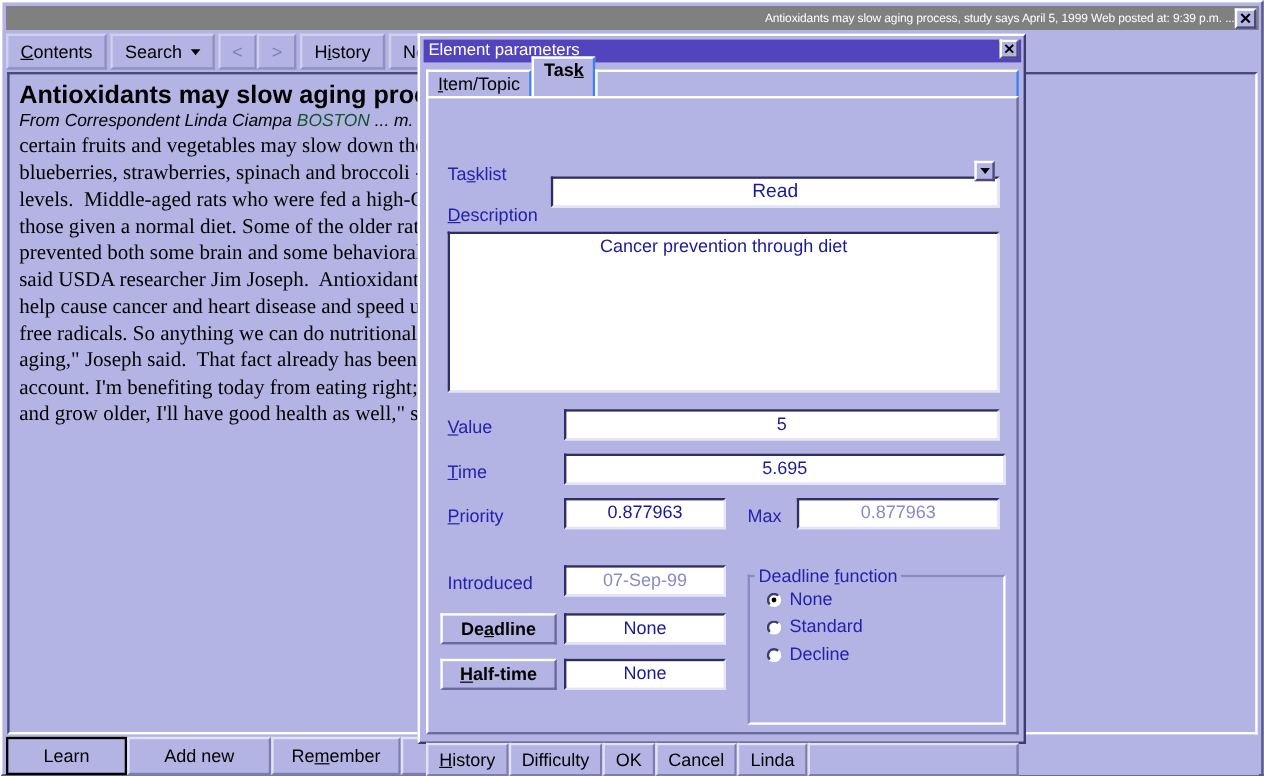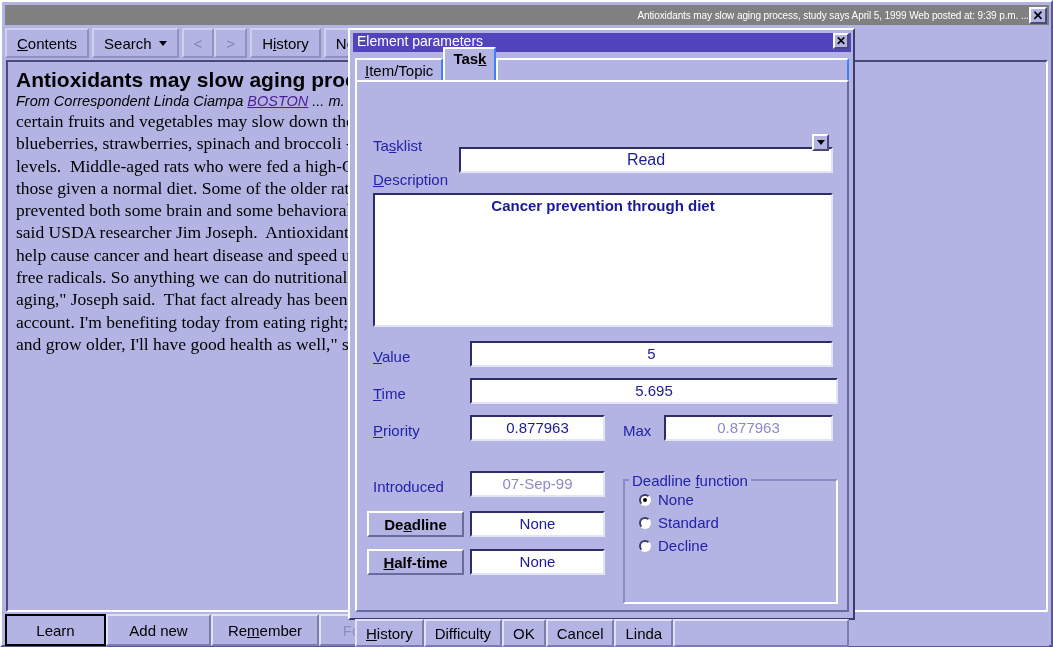--- a/index.html
+++ b/index.html
@@ -45,21 +45,21 @@
   
   #article-pane{position:absolute;left:4px;top:58px;width:1042px;height:552px;
     background:#b4b4e4;box-sizing:border-box;
     border-top:2px solid #4a4a7a;border-left:2px solid #4a4a7a;
     border-right:2px solid #ffffff;border-bottom:2px solid #ffffff;
     overflow:hidden;padding:4px 6px 0 8px;}
   #article-h1{font-family:"Liberation Sans", sans-serif;font-size:21px;
     font-weight:bold;color:#000;white-space:nowrap;margin:2px 0 0 0;}
   #article-byline{font-family:"Liberation Sans", sans-serif;font-size:14.5px;
     font-style:italic;color:#000;white-space:nowrap;margin-top:1px;}
-  #article-byline .lnk{color:#4c1d95;text-decoration:underline;font-style:italic;}
+  #article-byline .lnk{color:#14532d;font-style:italic;}
   #article-body{font-family:"Liberation Serif", serif;font-size:17.5px;
     color:#000;line-height:22.3px;margin-top:1px;white-space:pre;}
 
   
   #bottom-bar{position:absolute;left:3px;top:612px;width:1044px;height:32px;
     background:#b4b4e4;display:flex;align-items:stretch;}
   .bb{display:flex;align-items:center;justify-content:center;
     font-size:15px;color:#000;background:#b4b4e4;box-sizing:border-box;
     cursor:default;white-space:nowrap;
     border-top:2px solid #e2e2f6;border-left:2px solid #e2e2f6;
@@ -185,21 +185,21 @@
 said USDA researcher Jim Joseph.  Antioxidants were given from 6 to 15 months of age,"
 help cause cancer and heart disease and speed up aging are compounds that can
 free radicals. So anything we can do nutritionally that slows damage to the production of
 aging," Joseph said.  That fact already has been taken in the process of
 account. I'm benefiting today from eating right; it is a sort of a savings
 and grow older, I'll have good health as well," said Cori Alcock. "As I age</div>
   </div>
 
   <div id="bottom-bar">
     <div class="bb dflt" style="width:101px">Learn</div>
-    <div class="bb" style="width:105px">Add new</div>
+    <div class="bb" style="width:120px">Add new</div>
     <div class="bb" style="width:108px">Re<u class="mn">m</u>ember</div>
     <div class="bb dis" style="width:91px">Forget</div>
     <div class="bb" style="width:110px"><u class="mn">D</u>ismiss</div>
   </div>
 </div>
 
 <div id="dialog">
 
   <div id="dlg-titlebar">
     <div id="dlg-title-text">Element parameters</div>
@@ -216,21 +216,21 @@
 
     <div class="lbl" style="position:absolute;left:16px;top:55px">Ta<u class="mn">s</u>klist</div>
     <div style="position:absolute;left:102px;top:48px;width:374px;height:26px">
       <div class="fld" style="width:100%;height:100%;font-size:16px;padding-top:2px;margin-top:17px;">Read</div>
       <div id="combo-arrow">
           <span class="caret"></span>
         </div>
     </div>
 
     <div class="lbl" style="position:absolute;left:16px;top:89px"><u class="mn">D</u>escription</div>
-    <div class="fld" style="position:absolute;left:16px;top:111px;width:460px;height:134px;font-weight:bold;font-size:15px;">Cancer prevention through diet</div>
+    <div class="fld" style="position:absolute;left:16px;top:111px;width:460px;height:134px;font-weight:normal;font-size:15px;">Cancer prevention through diet</div>
 
     <div class="lbl" style="position:absolute;left:16px;top:266px"><u class="mn">V</u>alue</div>
     <div class="fld" style="position:absolute;left:113px;top:259px;width:363px;height:26px;">5</div>
 
     <div class="lbl" style="position:absolute;left:16px;top:303px"><u class="mn">T</u>ime</div>
     <div class="fld" style="position:absolute;left:113px;top:296px;width:368px;height:26px;">5.695</div>
 
     <div class="lbl" style="position:absolute;left:16px;top:340px"><u class="mn">P</u>riority</div>
     <div class="fld" style="position:absolute;left:113px;top:333px;width:135px;height:26px;">0.877963</div>
     <div class="lbl" style="position:absolute;left:266px;top:340px">Max</div>

